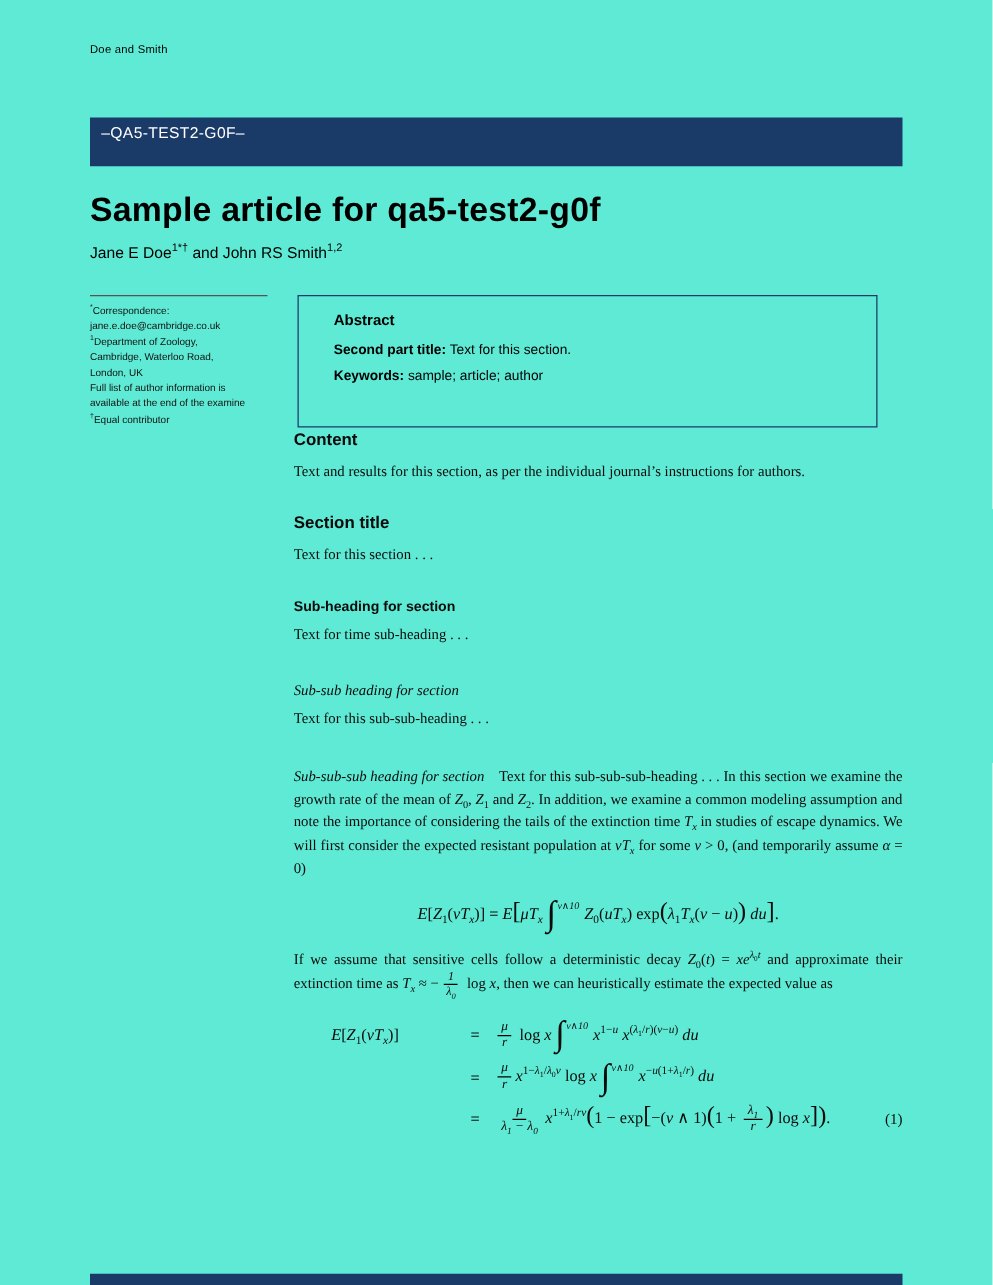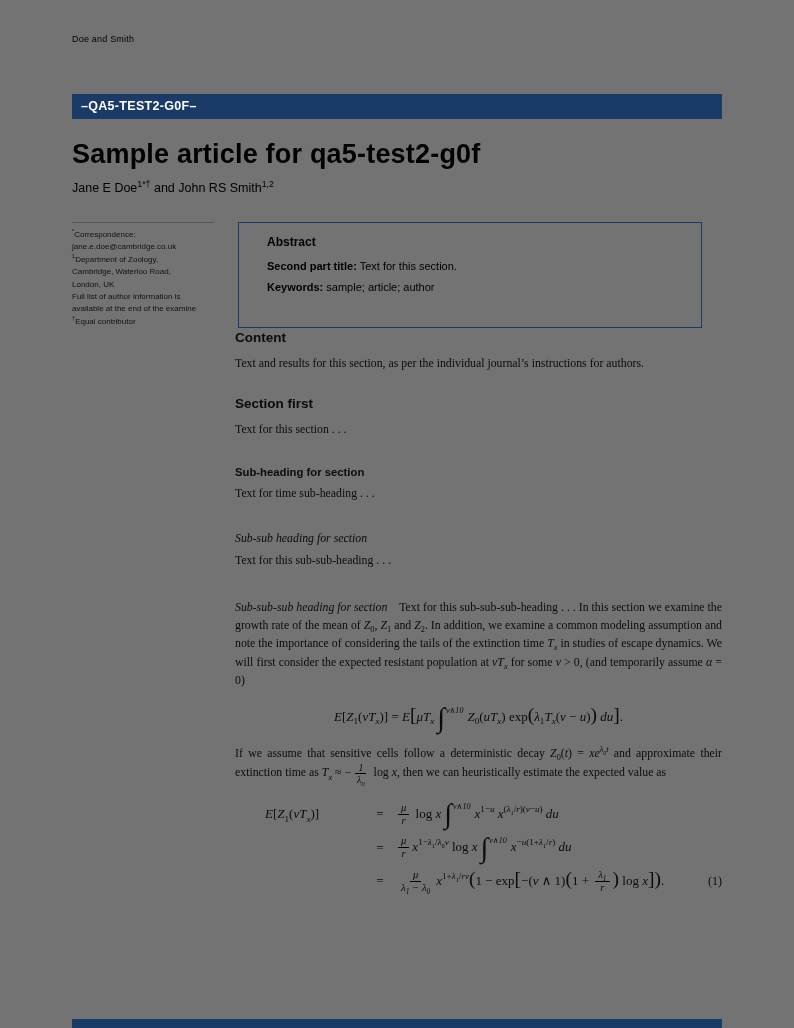--- a/index.html
+++ b/index.html
@@ -1,25 +1,25 @@
 <!DOCTYPE html>
 <html style="--navy: #1a3a68;"><head>
 <meta charset="utf-8">
 <style>
   * { margin:0; padding:0; box-sizing:border-box; }
   html,body { background:#ffffff; }
   .page {
     position:relative; width:794px; height:1028px; overflow:hidden;
-    background:#737373; padding:34px 72px 0 72px;
+    background:#5eead4; padding:34px 72px 0 72px;
     font-family:"Liberation Sans","DejaVu Sans",sans-serif; color:#000;
   }
   .running-head { font-size:9px; letter-spacing:.2px; }
   .banner {
-    margin-top:50px; height:25px; line-height:25px; padding-left:9px;
-    background:var(--navy); color:#fff; font-size:12.5px; font-weight:bold; letter-spacing:.3px;
+    margin-top:50px; height:39px; line-height:25px; padding-left:9px;
+    background:var(--navy); color:#fff; font-size:12.5px; font-weight:normal; letter-spacing:.3px;
   }
   .title { margin-top:20px; font-size:27px; font-weight:600; letter-spacing:.2px; }
   .authors { margin-top:11px; font-size:12.5px; }
   .topmatter { display:flex; margin-top:27px; }
   .sidenotes {
     flex:none; width:142px; border-top:1px solid #555; padding-top:6px;
     font-size:8px; line-height:1.55; color:#111;
   }
   .abstract-box {
     flex:1; margin-left:24px; margin-right:20px; border:1.5px solid var(--navy);
@@ -95,21 +95,21 @@
         <b>Keywords:</b><span> sample; article; author</span>
       </div>
     </div>
   </div>
 
   <div class="main">
 
     <div class="h-major">Content</div>
     <p class="para">Text and results for this section, as per the individual journal’s instructions for authors.</p>
 
-    <div class="h-major h-section">Section first</div>
+    <div class="h-major h-section">Section title</div>
     <p class="para">Text for this section . . .</p>
 
     <div class="h-sub">Sub-heading for section</div>
     <p class="para">Text for time sub-heading . . .</p>
 
     <div class="h-subsub">Sub-sub heading for section</div>
     <p class="para">Text for this sub-sub-heading . . .</p>
 
     <p class="para p-runin"><span class="runin">Sub-sub-sub heading for section</span><span> Text for this sub-sub-sub-heading . . . In this section we examine the growth rate of the mean of </span><span class="it">Z</span><span class="sub">0</span><span>, </span><span class="it">Z</span><span class="sub">1</span><span> and </span><span class="it">Z</span><span class="sub">2</span><span>. In addition, we examine a common modeling assumption and note the importance of considering the tails of the extinction time </span><span class="it">T</span><span class="subit">x</span><span> in studies of escape dynamics. We will first consider the expected resistant population at </span><span class="it">vT</span><span class="subit">x</span><span> for some </span><span class="it">v</span><span> &gt; 0, (and temporarily assume </span><span class="it">α</span><span> = 0)</span></p>
 

